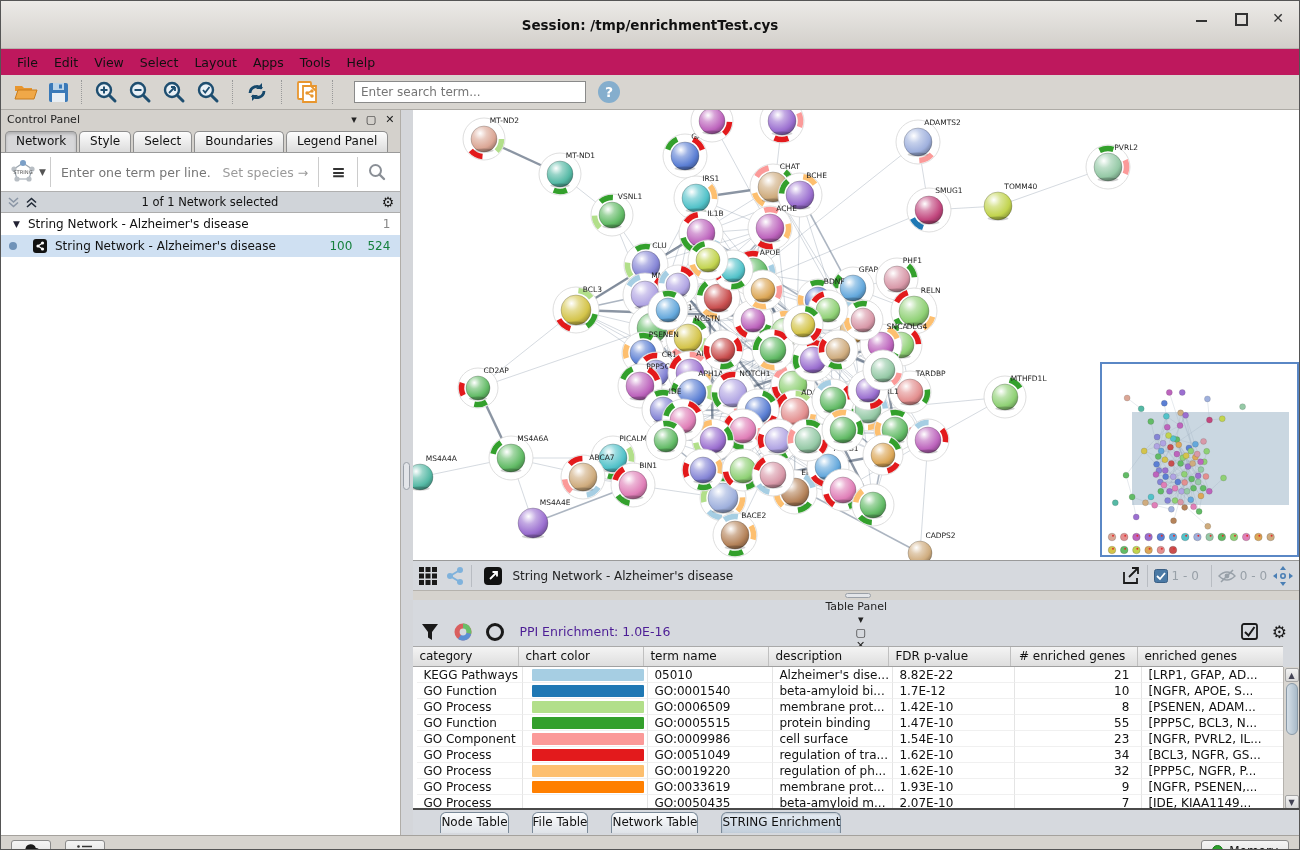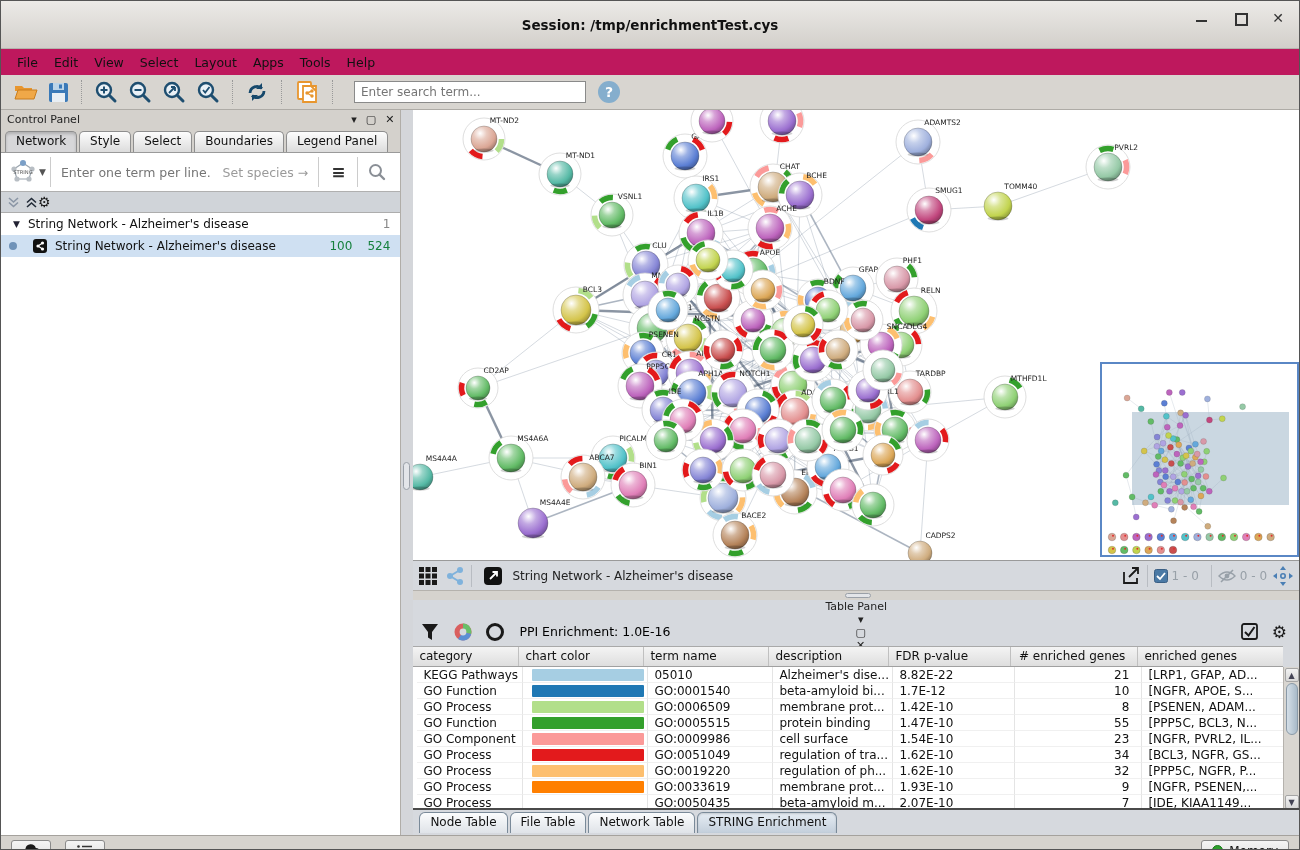--- a/index.html
+++ b/index.html
@@ -69,36 +69,36 @@
   .badge-txt { color:#98a0a8; font-size:12px; margin:0 6px 0 4px; }
   #app-square { width:18px; height:18px; background:#111; border-radius:4px; display:flex; align-items:center; justify-content:center; margin-left:6px; }
   #h-divider { height:10px; background:#d6d3ce; position:relative; border-top:1px solid #b5b2ad; }
   #h-grip { position:absolute; left:432px; top:2px; width:26px; height:5px; border:1px solid #9aa0a8; border-radius:3px; background:#e3e5e9; }
 
   
   #table-panel { height:235px; background:#d6d9de; display:flex; flex-direction:column; }
   #tp-header { height:17px; display:flex; align-items:center; padding:0 6px;flex-direction:column; }
   #tp-title { font-size:11px; color:#222; flex:1; }
   #tp-toolbar { height:29px; display:flex; align-items:center; padding:0 8px; }
-  #ppi-label { font-size:12.5px; color:#000000; margin-left:14px; flex:1; }
+  #ppi-label { font-size:12.5px; color:#4c1d95; margin-left:14px; flex:1; }
   #t-head { height:21px; display:flex; background:linear-gradient(#f4f4f4,#dedede); border-top:1px solid #a9a9a9; border-bottom:1px solid #a0a0a0; margin-right:16px; }
   .th { font-size:12px; color:#111; padding:2px 0 0 6px; border-right:1px solid #c0c0c0; overflow:hidden; white-space:nowrap; }
   #t-rows-wrap { height:143px; position:relative; background:#fff; border-bottom:2px solid #4a4a4a; overflow:hidden; }
   #t-body { position:absolute; left:4px; top:0; right:16px; }
   .tr { height:16px; display:flex; background:#fff; }
   .td { font-size:12px; color:#111; padding-left:6px; border-right:1px solid #e4e4e4; border-bottom:1px solid #f0f0f0; overflow:hidden; white-space:nowrap; line-height:16px; }
   .chip { height:12px; margin:2px 3px; border-radius:1px; }
   .c0{width:106px}.c1{width:125px}.c2{width:125px}.c3{width:120px}.c4{width:122px}
   .c5{width:127px; text-align:right; padding-right:12px}.c6{flex:1; border-right:none}
   #t-scroll { position:absolute; right:0; top:0; width:16px; height:143px; background:#d9d6d1; border-left:1px solid #b5b2ad; display:flex; flex-direction:column; align-items:center; }
   .sbtn { width:14px; height:14px; font-size:8px; color:#445; display:flex; align-items:center; justify-content:center; background:linear-gradient(#f2f2f2,#d8d8d8); border:1px solid #a5a5a5; border-radius:2px; margin:1px 0; }
   #t-thumb { width:12px; height:52px; border-radius:6px; background:linear-gradient(90deg,#d5dfe8,#a8bac8); border:1px solid #8a9aa8; }
   #t-scroll-fill { flex:1; }
   #tp-tabs { height:23px; display:flex; align-items:flex-end; padding-left:6px; gap:2px; background:#d6d9de; }
-  .btab { height:21px; line-height:19px; padding:0 10px; border:1px solid #7a8a99; border-bottom:none; border-radius:6px 6px 0 0; background:linear-gradient(#fbfcfd,#dfe3e8); font-size:12px; color:#111; }
+  .btab { height:21px; line-height:19px; padding:0 0; border:1px solid #7a8a99; border-bottom:none; border-radius:6px 6px 0 0; background:linear-gradient(#fbfcfd,#dfe3e8); font-size:12px; color:#111;margin-left:21px; }
   .btab.active { background:linear-gradient(#e6edf4,#c3cfdb); box-shadow:inset 0 1px 2px rgba(0,0,0,0.15); }
 
   
   #statusbar { height:30px; background:#d6d3ce; border-top:1px solid #a5a29d; display:flex; align-items:center; padding:0 10px; }
   .status-btn { height:22px; min-width:40px; border:1px solid #8a8a8a; border-radius:3px; background:linear-gradient(#f4f4f4,#dcdcdc); display:flex; align-items:center; justify-content:center; margin-right:14px; }
   #status-fill { flex:1; }
   #memory-btn { height:22px; padding:0 10px; border:1px solid #8a8a8a; border-radius:3px; background:linear-gradient(#f4f4f4,#dcdcdc); display:flex; align-items:center; gap:6px; font-size:12px; color:#111; }
   #memory-dot { width:11px; height:11px; border-radius:50%; background:#2ca02c; border:1px solid #1d7a1d; }
 </style>
 </head>
@@ -234,20 +234,21 @@
       </span>
     </div>
 
     <div id="net-status-row">
       <svg width="13" height="13" viewBox="0 0 13 13">
           <path d="M2 2 l4.5 4 L11 2 M2 6.5 l4.5 4 L11 6.5" fill="none" stroke="#8a95a5" stroke-width="1.6"></path>
         </svg>
       <svg width="13" height="13" viewBox="0 0 13 13" style="margin-left:5px">
           <path d="M2 11 l4.5 -4 L11 11 M2 6.5 l4.5 -4 L11 6.5" fill="none" stroke="#222b38" stroke-width="1.6"></path>
         </svg>
+      <span id="net-status-text">1 of 1 Network selected</span>
       <span style="font-size:14px;color:#1a1a1a">⚙</span>
     </div>
 
     <div class="tree-row" id="tree-root">
       <span style="font-size:9px;color:#223">▼</span>
       <span id="tree-root-label">String Network - Alzheimer's disease</span>
       <span id="tree-root-count">1</span>
     </div>
     <div class="tree-row" id="tree-child">
       <span style="width:8px;height:8px;border-radius:50%;background:#6f92b8;margin-left:8px"></span>

